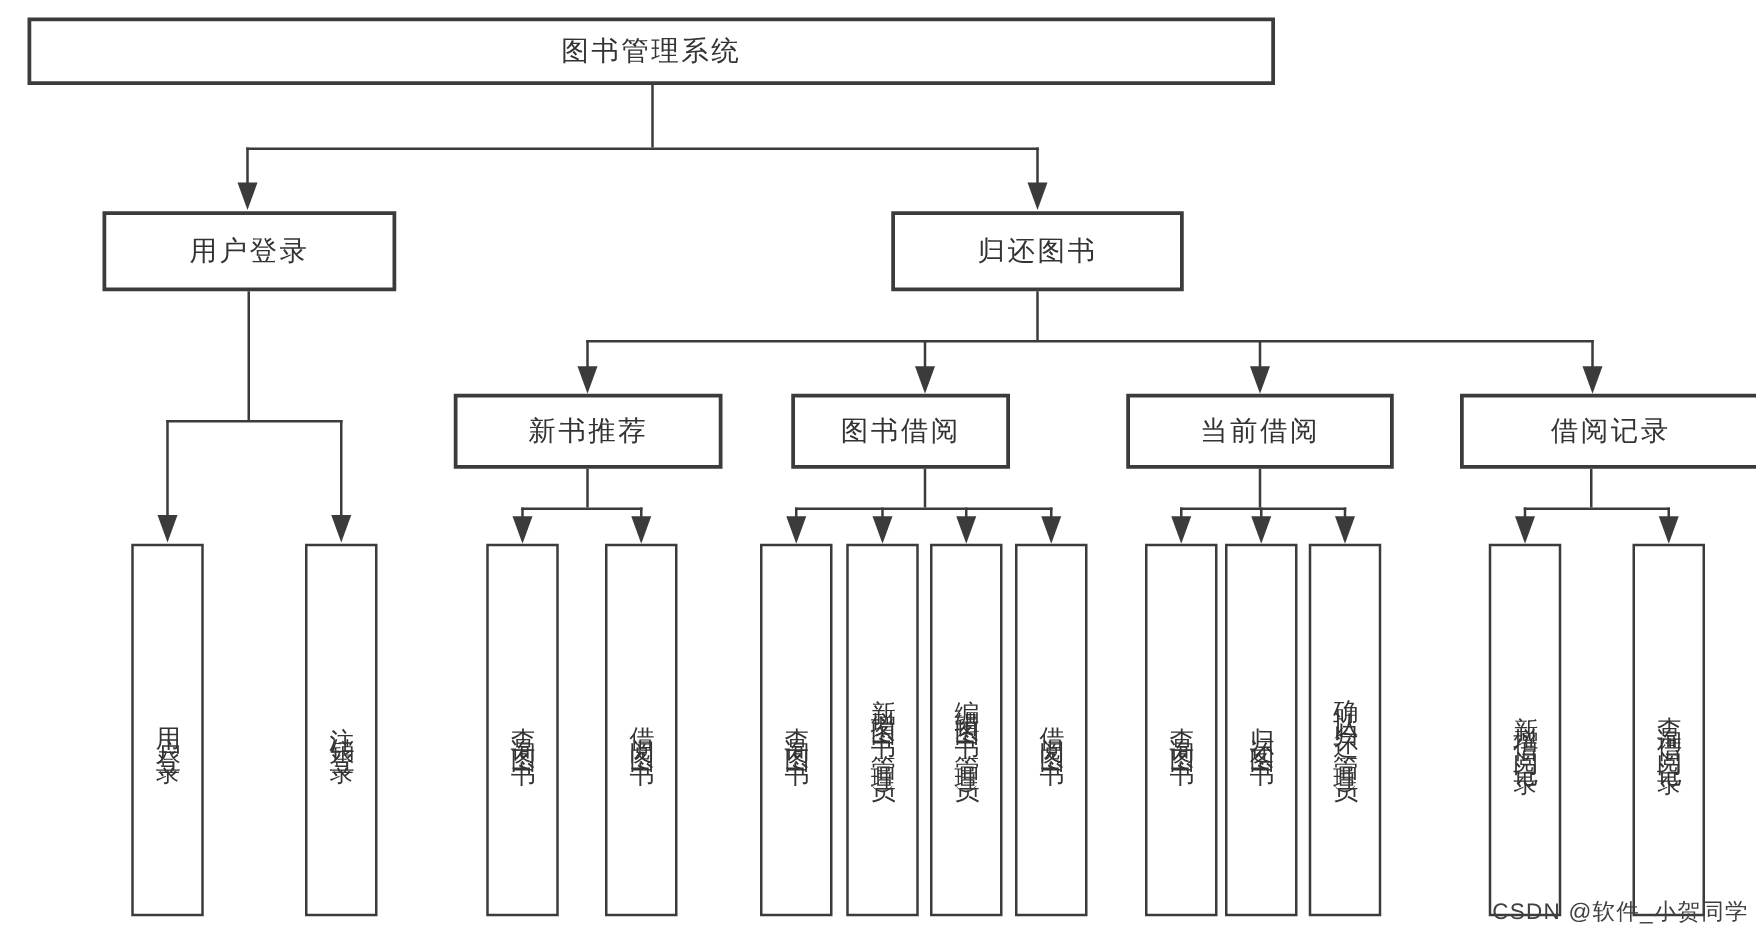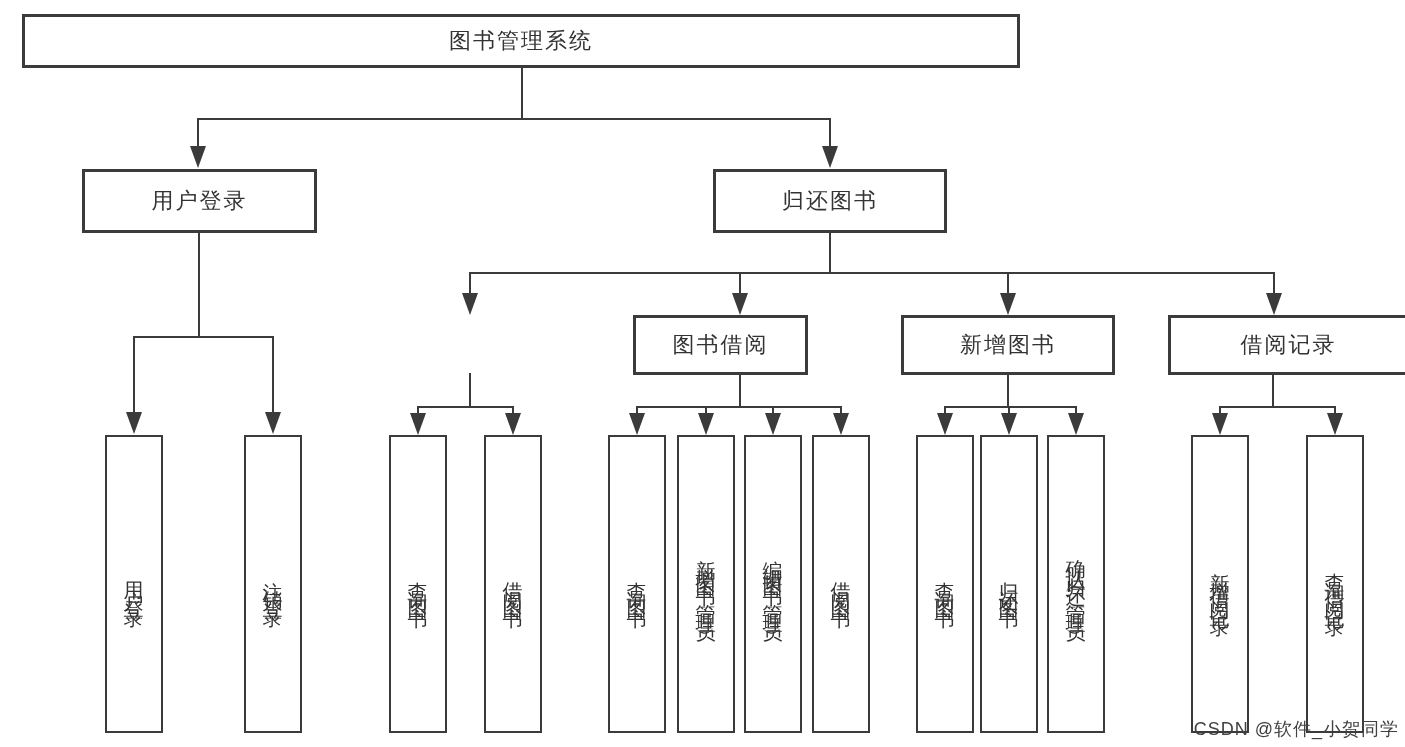--- a/index.html
+++ b/index.html
@@ -93,25 +93,28 @@
   <div class="hl" style="left:469px; top:272px; width:806px;"></div>
   <div class="vl" style="left:469px; top:272px; height:23px;"></div>
   <div class="ah" style="left:462px; top:293px;"></div>
   <div class="vl" style="left:739px; top:272px; height:23px;"></div>
   <div class="ah" style="left:732px; top:293px;"></div>
   <div class="vl" style="left:1007px; top:272px; height:23px;"></div>
   <div class="ah" style="left:1000px; top:293px;"></div>
   <div class="vl" style="left:1273px; top:272px; height:23px;"></div>
   <div class="ah" style="left:1266px; top:293px;"></div>
 
+  <div class="node" style="left:363px; top:315px; width:215px; height:60px;">
+    <span>新书推荐</span>
+  </div>
   <div class="node" style="left:633px; top:315px; width:175px; height:60px;">
     <span>图书借阅</span>
   </div>
   <div class="node" style="left:901px; top:315px; width:214px; height:60px;">
-    <span>新增图书</span>
+    <span>当前借阅</span>
   </div>
   <div class="node" style="left:1168px; top:315px; width:241px; height:60px;">
     <span>借阅记录</span>
   </div>
 
   <div class="vl" style="left:469px; top:373px; height:33px;"></div>
   <div class="hl" style="left:417px; top:406px; width:97px;"></div>
   <div class="vl" style="left:417px; top:406px; height:10px;"></div>
   <div class="ah" style="left:410px; top:413px;"></div>
   <div class="vl" style="left:512px; top:406px; height:10px;"></div>

